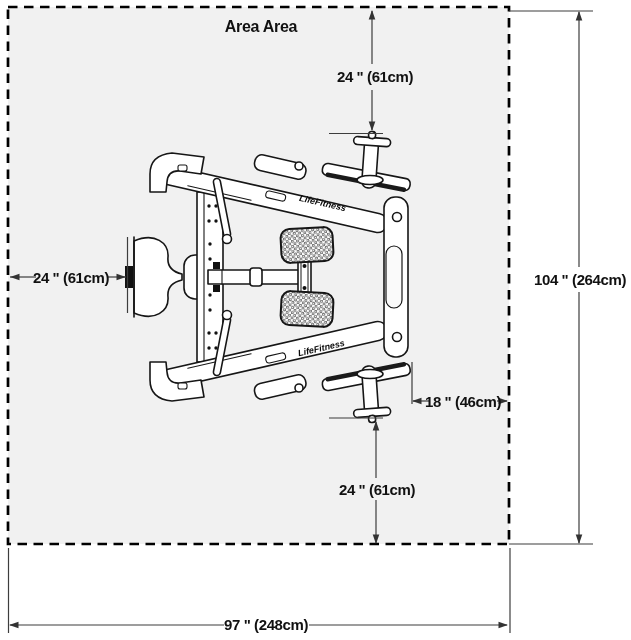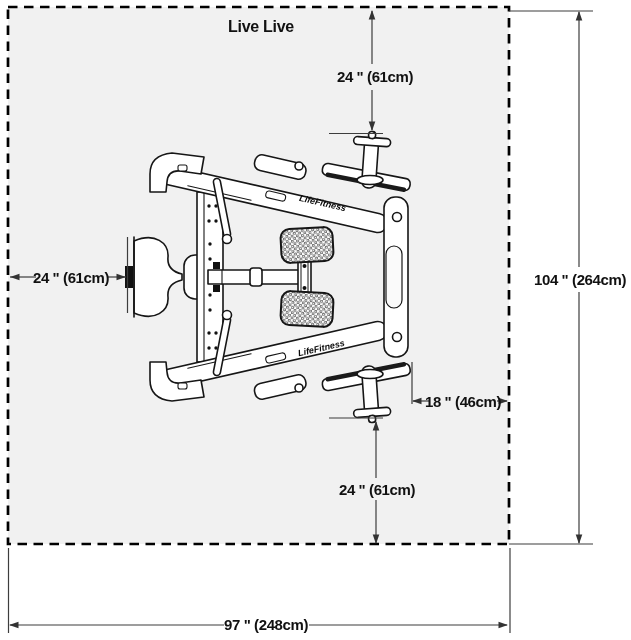--- a/index.html
+++ b/index.html
@@ -167,21 +167,21 @@
       <line x1="8.5" y1="548" x2="8.5" y2="633"></line>
       <line x1="510" y1="548" x2="510" y2="633"></line>
       <line x1="10" y1="625" x2="224" y2="625"></line>
       <line x1="309" y1="625" x2="507" y2="625"></line>
       <polygon points="9,625 18.5,621.7 18.5,628.3" fill="#333" stroke="none"></polygon>
       <polygon points="508,625 498.5,621.7 498.5,628.3" fill="#333" stroke="none"></polygon>
     </g>
   </g>
 </svg>
 
-<div class="lbl title" style="left:261px;top:27px;">Live Live</div>
+<div class="lbl title" style="left:261px;top:27px;">Area Area</div>
 
 <div class="lbl" style="left:375px;top:76px;">24 " (61cm)</div>
 
 <div class="lbl" style="left:71px;top:277px;">24 " (61cm)</div>
 
 <div class="lbl" style="left:580px;top:279px;">104  " (264cm)</div>
 
 <div class="lbl" style="left:463px;top:401px;">18 " (46cm)</div>
 
 <div class="lbl" style="left:377px;top:489px;">24 " (61cm)</div>

